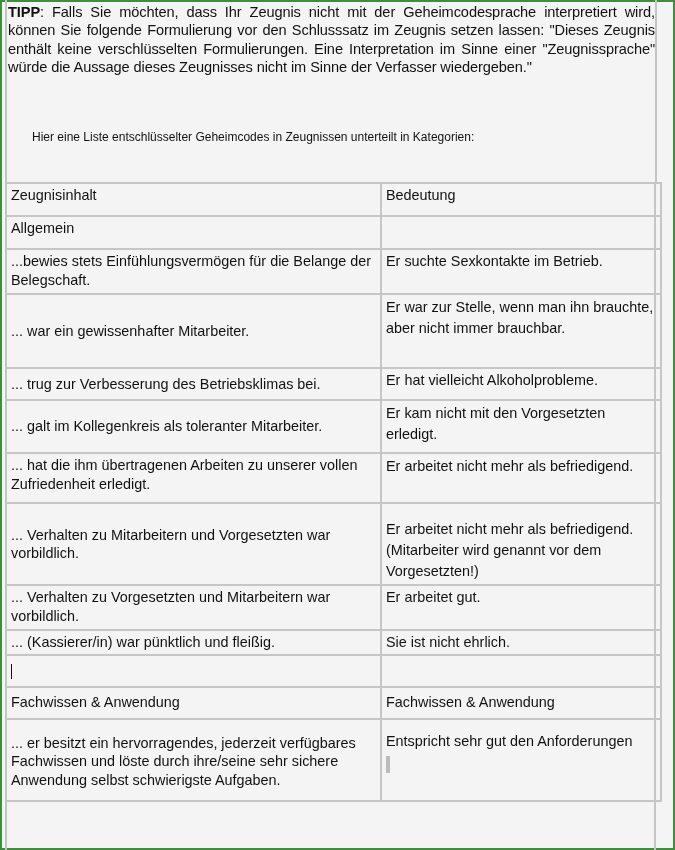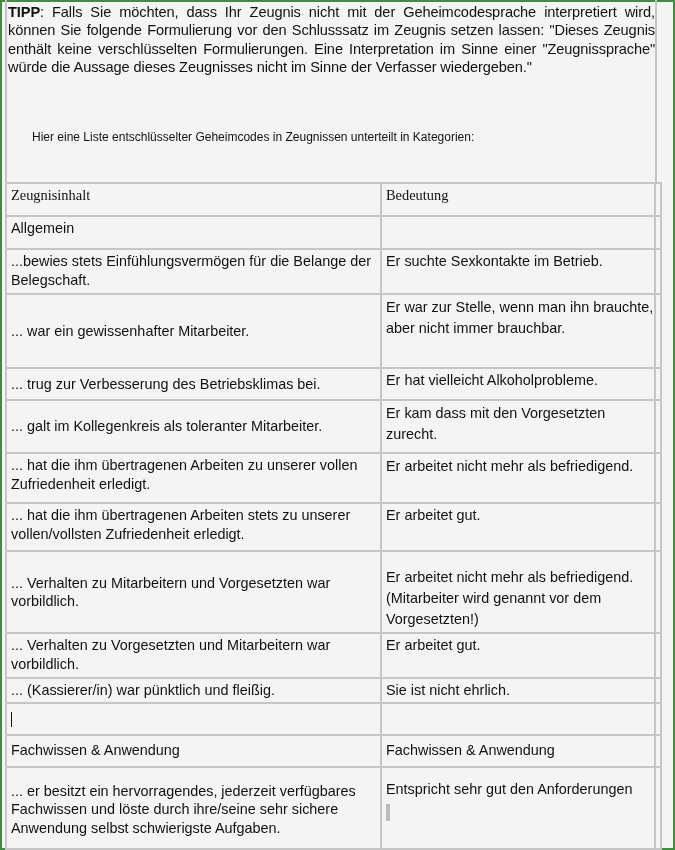--- a/index.html
+++ b/index.html
@@ -23,21 +23,21 @@
     position: absolute; left: 5px; top: 182px; width: 655px;
     border-collapse: collapse; table-layout: fixed;
     font-size: 14.4px; line-height: 18.5px;
   }
   table.codes td, table.codes th {
     border: 2px solid #c6c6c6; vertical-align: top; text-align: left;
     padding: 2px 4px 2px 4px; font-weight: normal;
   }
   table.codes col.c1 { width: 375px; }
   table.codes col.c2 { width: 280px; }
-  .hdr th { font-weight: bold; padding-top: 3px; font-family: Liberation Serif, serif; }
+  .hdr th { font-weight: bold; padding-top: 3px; }
   .cat td { font-weight: bold; }
   .right-extra { position: absolute; left: 654px; top: 183px; width: 2px; height: 667px; background: #c6c6c6; }
   .va-mid { vertical-align: middle !important; }
   .caret { display: inline-block; width: 1px; height: 15px; background: #111; vertical-align: middle; }
   .ghost-bar { display: inline-block; width: 4px; height: 17px; background: #bcbcbc; margin-top: 6px; }
 </style>
 </head>
 <body>
 
 <div class="frame"></div>
@@ -69,29 +69,25 @@
   <tr style="height:74px">
     <td class="va-mid">... war ein gewissenhafter Mitarbeiter.</td>
     <td style="line-height:21px"><span>Er war zur Stelle, wenn man ihn brauchte, aber nicht immer brauchbar.</span></td>
   </tr>
   <tr style="height:32px">
     <td class="va-mid">... trug zur Verbesserung des Betriebsklimas bei.</td>
     <td>Er hat vielleicht Alkoholprobleme.</td>
   </tr>
   <tr style="height:53px">
     <td class="va-mid">... galt im Kollegenkreis als toleranter Mitarbeiter.</td>
-    <td style="line-height:21px"><span>Er kam dass mit den Vorgesetzten zurecht.</span></td>
+    <td style="line-height:21px"><span>Er kam nicht mit den Vorgesetzten erledigt.</span></td>
   </tr>
   <tr style="height:50px">
     <td>... hat die ihm übertragenen Arbeiten zu unserer vollen Zufriedenheit erledigt.</td>
     <td style="line-height:21px"><span>Er arbeitet nicht mehr als befriedigend.</span></td>
-  </tr>
-  <tr style="height:48px">
-    <td>... hat die ihm übertragenen Arbeiten stets zu unserer vollen/vollsten Zufriedenheit erledigt.</td>
-    <td>Er arbeitet gut.</td>
   </tr>
   <tr style="height:75px">
     <td class="va-mid">... Verhalten zu Mitarbeitern und Vorgesetzten war vorbildlich.</td>
     <td style="line-height:21px;padding-top:15px"><span>Er arbeitet nicht mehr als befriedigend. (Mitarbeiter wird genannt vor dem Vorgesetzten!)</span></td>
   </tr>
   <tr style="height:45px">
     <td>... Verhalten zu Vorgesetzten und Mitarbeitern war vorbildlich.</td>
     <td>Er arbeitet gut.</td>
   </tr>
   <tr style="height:19px">

